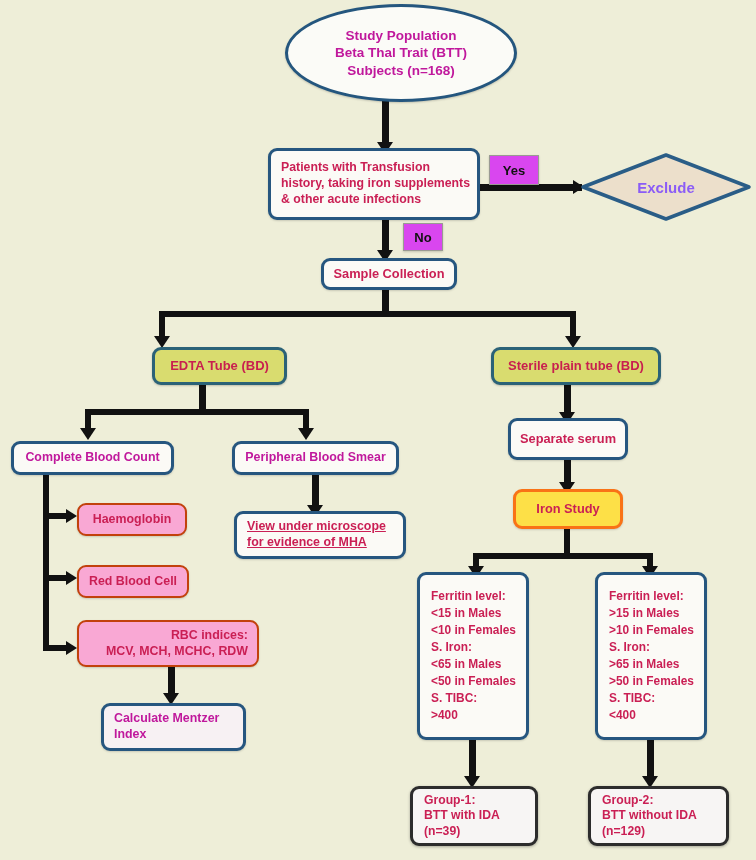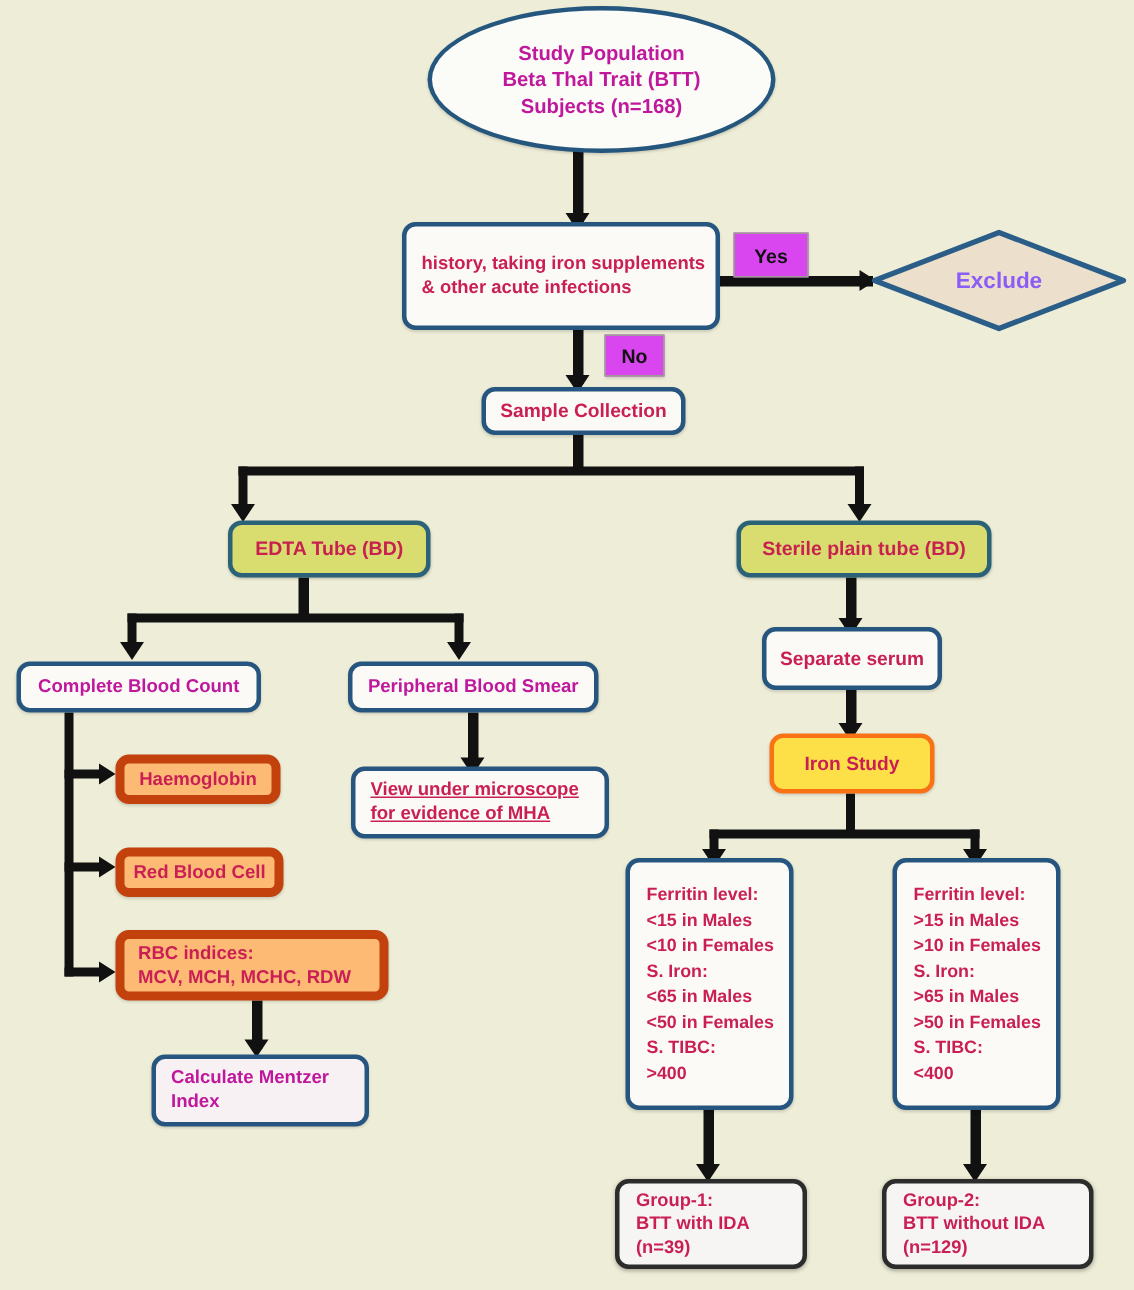--- a/index.html
+++ b/index.html
@@ -52,24 +52,25 @@
     color: #c0189c;
     box-shadow: 0 1px 2px rgba(0,0,0,.15);
   }
   .v-yellow {
     border: 3px solid #2b6277;
     background: #d9dc6f;
     color: #c8204f;
     box-shadow: 0 1px 2px rgba(0,0,0,.2);
   }
   .v-paleolive {
-    border: 6px solid #c2410c;
-    background: #fdba74;
+    border: 2px solid #c2410c;
+    background: #f9a8d4;
     color: #ca1f54;
     box-shadow: 0 1px 2px rgba(0,0,0,.15);
+    text-align: right;
   }
   .v-pinkwhite {
     border: 3px solid #26567f;
     background: #f7f1f3;
     color: #c0189c;
     box-shadow: 0 1px 2px rgba(0,0,0,.15);
   }
   .v-tan {
     border: 3px solid #f97316;
     background: #fde047;
@@ -202,20 +203,21 @@
   <div class="lnk" style="left:647px; top:740px; width:7px; height:42px;"></div>
   <div class="arrow-d" style="left:642px; top:776px;"></div>
 
   <div class="node v-ellipse" style="left:285px; top:4px; width:232px; height:98px; font-size:13.5px;">
     <span class="ln">Study Population</span>
     <span class="ln">Beta Thal Trait (BTT)</span>
     <span class="ln">Subjects (n=168)</span>
   </div>
 
   <div class="node v-white-blue" style="left:268px; top:148px; width:212px; height:72px; padding:0 10px; font-size:12.3px;">
+    <span class="ln">Patients with Transfusion</span>
     <span class="ln">history, taking iron supplements</span>
     <span class="ln">&amp; other acute infections</span>
   </div>
 
   <div class="tag" style="left:489px; top:155px; width:50px; height:30px;">
     <span>Yes</span>
   </div>
 
   <div class="tag" style="left:403px; top:223px; width:40px; height:28px;">
     <span>No</span>

